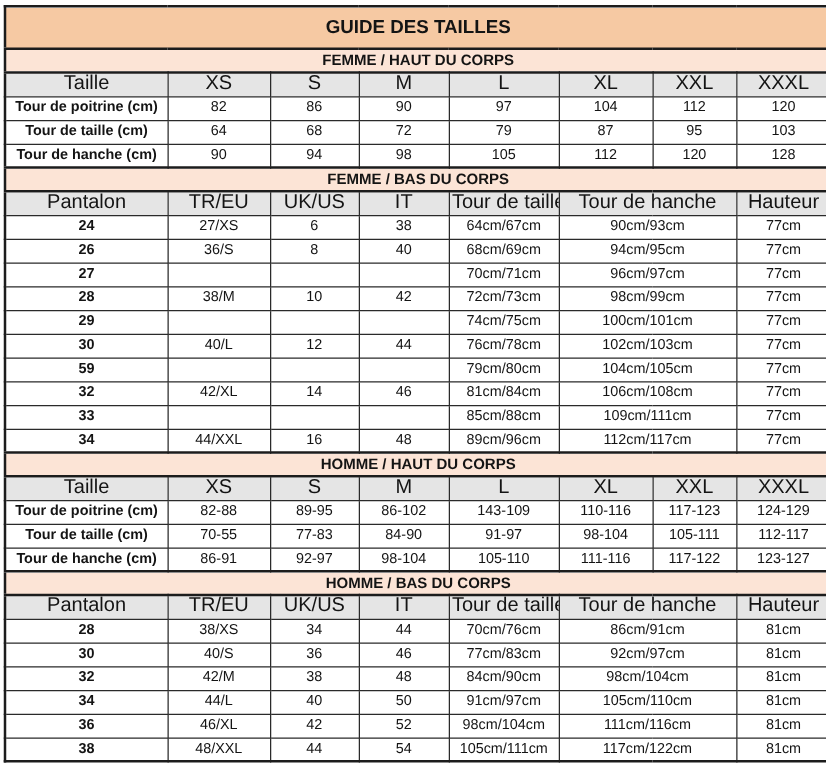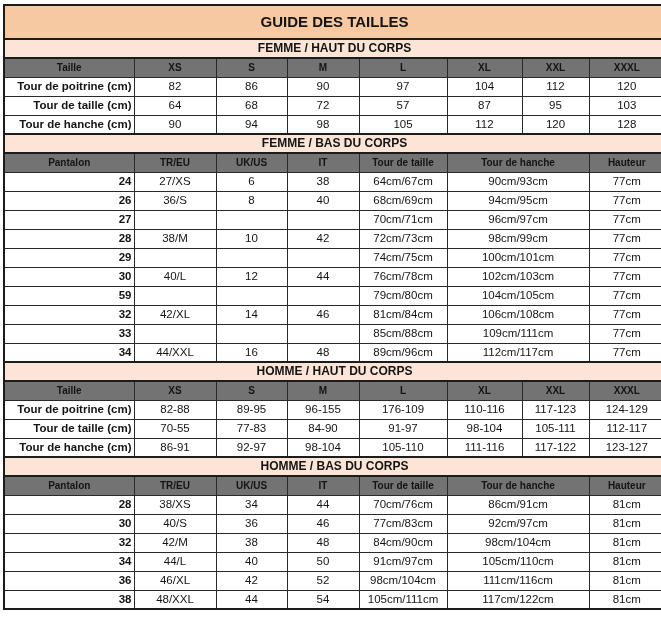--- a/index.html
+++ b/index.html
@@ -41,34 +41,33 @@
   tr.section-row td {
     height: 19px;
     background: #fce4d6;
     font-weight: bold;
     font-size: 12px;
     border-top: 2px solid #1c1c1c;
     border-bottom: 2px solid #1c1c1c;
   }
   tr.header-row th {
     height: 19px;
-    background: #737373;
-    font-weight: bold;
-    font-size: 10px;
+    background: #e5e5e5;
+    font-weight: normal;
+    font-size: 16px;
   }
   tr.data-row td {
     height: 19px;
     background: #ffffff;
     font-size: 11.5px;
     font-weight: normal;
   }
   tr.data-row td.row-label {
     font-weight: bold;
     font-size: 11.5px;
-    text-align: right;
   }
 </style>
 </head>
 <body>
 
 <div class="page">
   <table class="size-guide">
     <colgroup>
       <col style="width:130px">
       <col style="width:82px">
@@ -104,21 +103,21 @@
           <td>97</td>
           <td>104</td>
           <td>112</td>
           <td>120</td>
         </tr>
         <tr class="data-row">
           <td class="row-label">Tour de taille (cm)</td>
           <td>64</td>
           <td>68</td>
           <td>72</td>
-          <td>57</td>
+          <td>79</td>
           <td>87</td>
           <td>95</td>
           <td>103</td>
         </tr>
         <tr class="data-row">
           <td class="row-label">Tour de hanche (cm)</td>
           <td>90</td>
           <td>94</td>
           <td>98</td>
           <td>105</td>
@@ -238,22 +237,22 @@
           <th>M</th>
           <th>L</th>
           <th>XL</th>
           <th>XXL</th>
           <th>XXXL</th>
         </tr>
         <tr class="data-row">
           <td class="row-label">Tour de poitrine (cm)</td>
           <td>82-88</td>
           <td>89-95</td>
-          <td>96-155</td>
-          <td>176-109</td>
+          <td>86-102</td>
+          <td>143-109</td>
           <td>110-116</td>
           <td>117-123</td>
           <td>124-129</td>
         </tr>
         <tr class="data-row">
           <td class="row-label">Tour de taille (cm)</td>
           <td>70-55</td>
           <td>77-83</td>
           <td>84-90</td>
           <td>91-97</td>

